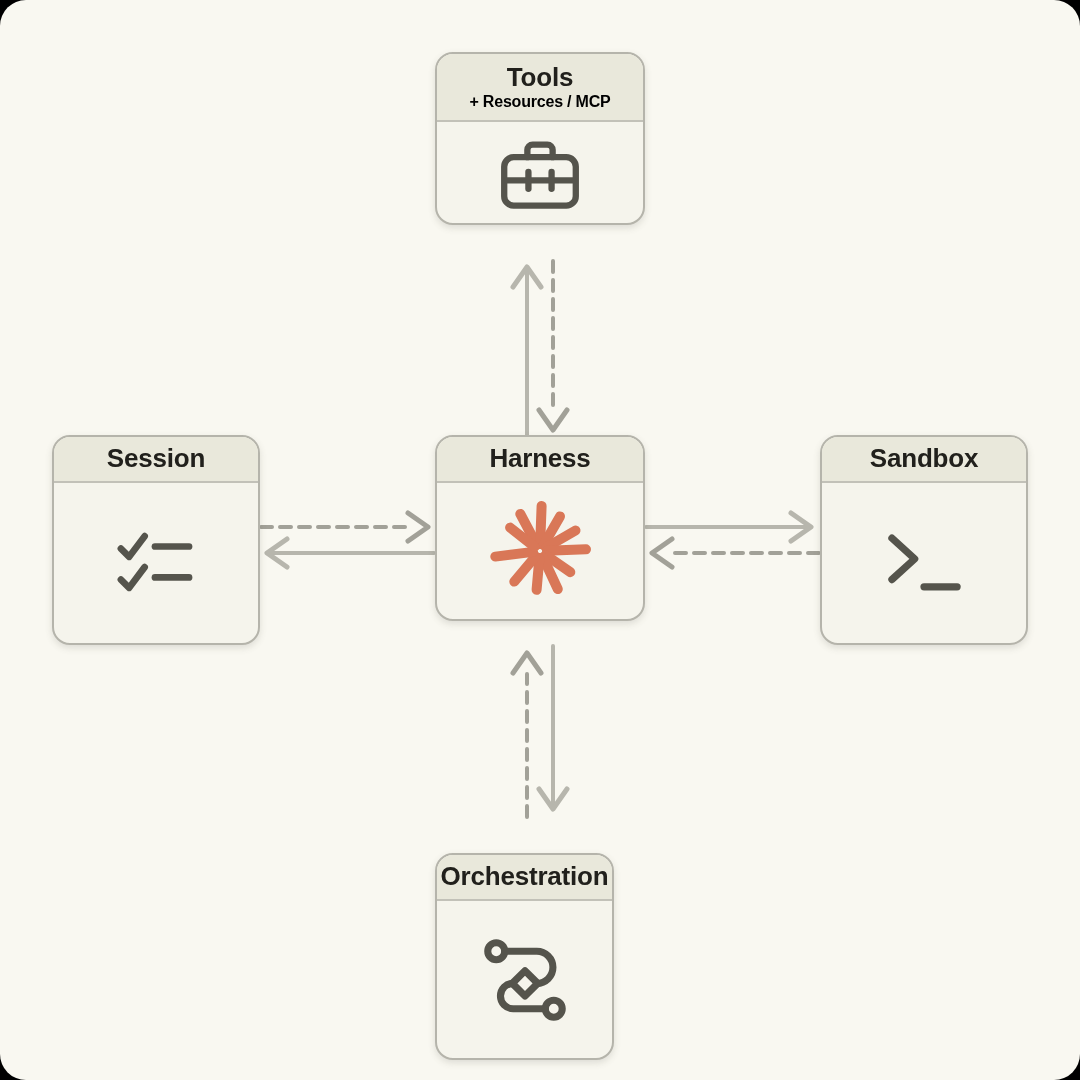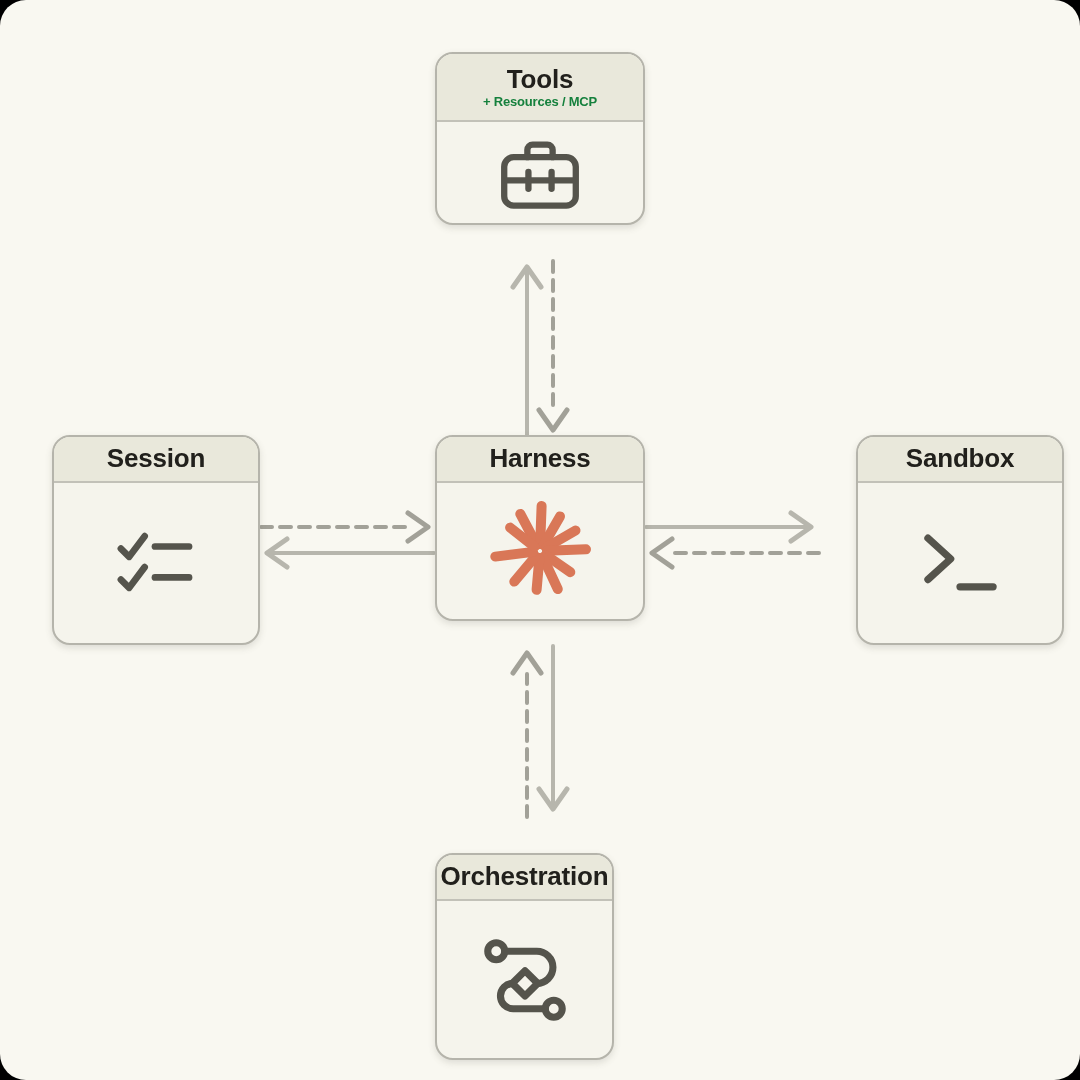--- a/index.html
+++ b/index.html
@@ -26,32 +26,32 @@
     background:#e9e8db;
     border-bottom:2px solid #c2c1b8;
     display:flex;flex-direction:column;align-items:center;justify-content:center;
     flex:0 0 auto;
   }
   .node-title{
     font-size:26px;font-weight:700;color:#21201c;line-height:1.15;
     letter-spacing:-0.2px;
   }
   .node-subtitle{
-    font-size:13px;font-weight:700;color:#15803d;line-height:1.1;
+    font-size:16px;font-weight:700;color:#000000;line-height:1.1;
     letter-spacing:-0.2px;
   }
   .node-body{
     flex:1 1 auto;display:flex;align-items:center;justify-content:center;
   }
   
   .node-tools        {left:435px;top:52px; width:210px;height:173px;}
   .node-tools .node-header{height:66px;}
   .node-session      {left:52px; top:435px;width:208px;height:210px;}
   .node-harness      {left:435px;top:435px;width:210px;height:186px;}
-  .node-sandbox      {left:820px;top:435px;width:208px;height:210px;margin-left:36px;}
+  .node-sandbox      {left:820px;top:435px;width:208px;height:210px;}
   .node-orchestration{left:435px;top:853px;width:179px;height:207px;}
   .node-session .node-header,
   .node-harness .node-header,
   .node-sandbox .node-header,
   .node-orchestration .node-header{height:44px;}
 </style>
 </head>
 <body>
 
 <div class="canvas">

